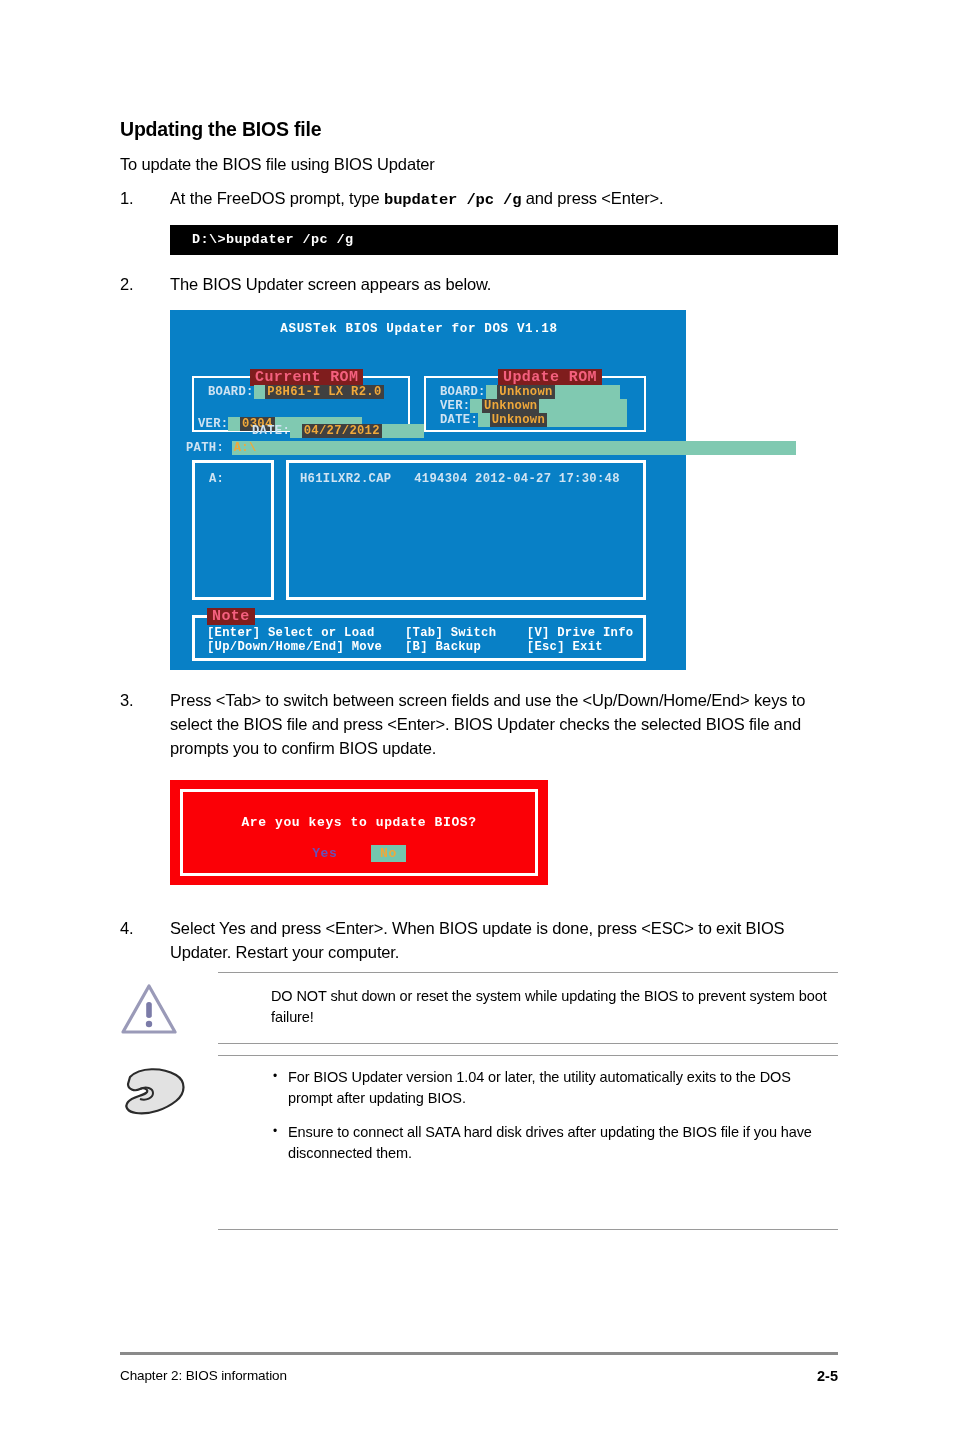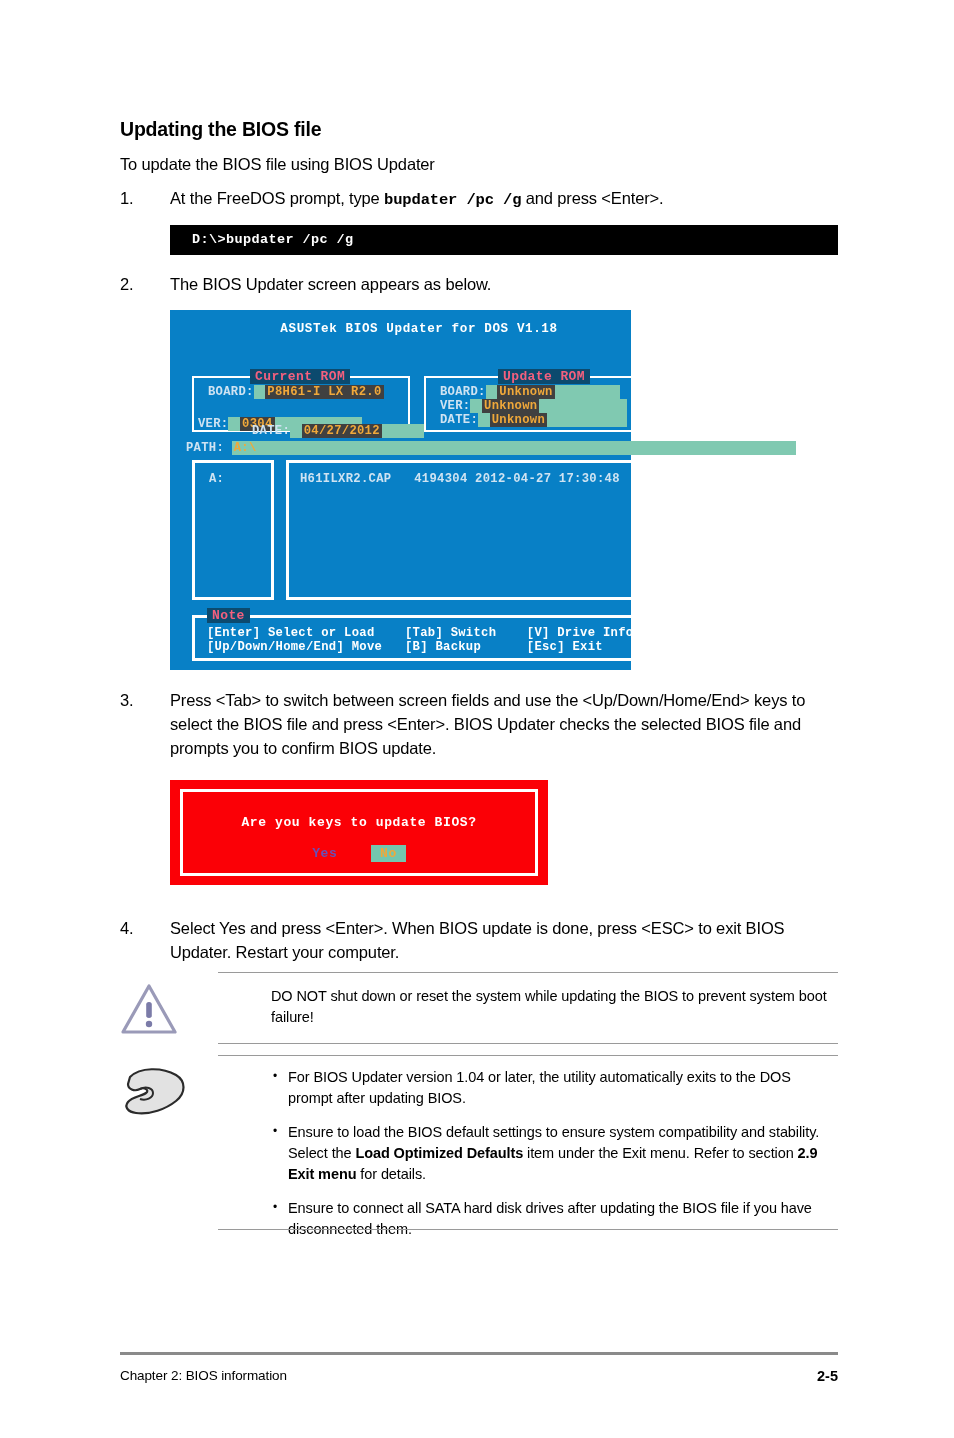--- a/index.html
+++ b/index.html
@@ -80,21 +80,21 @@
     font-size: 13.5px;
     letter-spacing: 0.4px;
     white-space: pre;
   }
 
   
   .bios {
     position: absolute;
     left: 170px;
     top: 310px;
-    width: 461px;
+    width: 516px;
     height: 360px;
     background: #0880c6;
     font-family: "Liberation Mono", "DejaVu Sans Mono", monospace;
     font-size: 12.2px;
     letter-spacing: 0.3px;
     color: #ffffff;
   }
   .bios-title {
     position: absolute;
     left: 0; top: 12px;
@@ -107,25 +107,25 @@
   }
 
   .fieldset {
     position: absolute;
     border: 2px solid #ffffff;
     box-sizing: border-box;
   }
   .legend {
     position: absolute;
     top: -9px;
-    background: #0c4a6e;
+    background: #7f1d1d;
     color: #f4607e;
     font-weight: bold;
     padding: 0 5px;
-    font-size: 13px;
+    font-size: 15px;
     letter-spacing: 0.4px;
     white-space: nowrap;
   }
 
   #fs-current { left: 22px;  top: 66px;  width: 218px; height: 56px; }
   #fs-current .legend { left: 56px; }
   #fs-update  { left: 254px; top: 66px; width: 222px; height: 56px; }
   #fs-update  .legend { left: 72px; }
 
   .rom-row {
@@ -408,21 +408,20 @@
     <div class="rule" style="top:0;"></div>
     <div class="icon" style="top:8px;">
       <svg width="72" height="60" viewBox="0 0 72 60" aria-hidden="true">
         <path d="M10 14 C20 4, 42 4, 56 12 C66 18, 66 30, 56 38 C46 46, 30 52, 16 50 C8 49, 4 44, 8 39 C12 34, 22 33, 26 30 C30 27, 24 24, 20 26 C14 29, 8 26, 8 21 Z" fill="#e2e2e2" stroke="#2b2b2b" stroke-width="2.2" stroke-linejoin="round"></path>
         <path d="M20 26 C26 23, 33 25, 33 30 C33 35, 26 38, 20 36" fill="none" stroke="#2b2b2b" stroke-width="2"></path>
       </svg>
     </div>
     <div class="body" style="top:12px;">
       <ul class="bullets">
         <li><span>For BIOS Updater version 1.04 or later, the utility automatically exits to the DOS prompt after updating BIOS.</span></li>
-        <li><span>Ensure to load the BIOS default settings to ensure system compatibility and stability. Select the </span><b>Load Optimized Defaults</b><span> item under the Exit menu. Refer to section </span><b>2.9 Exit menu</b><span> for details.</span></li>
         <li><span>Ensure to connect all SATA hard disk drives after updating the BIOS file if you have disconnected them.</span></li>
       </ul>
     </div>
     <div class="rule" style="top:174px;"></div>
   </div>
 
   <div class="footer-rule"></div>
   <div class="footer-left">Chapter 2: BIOS information</div>
   <div class="footer-right">2-5</div>
 

